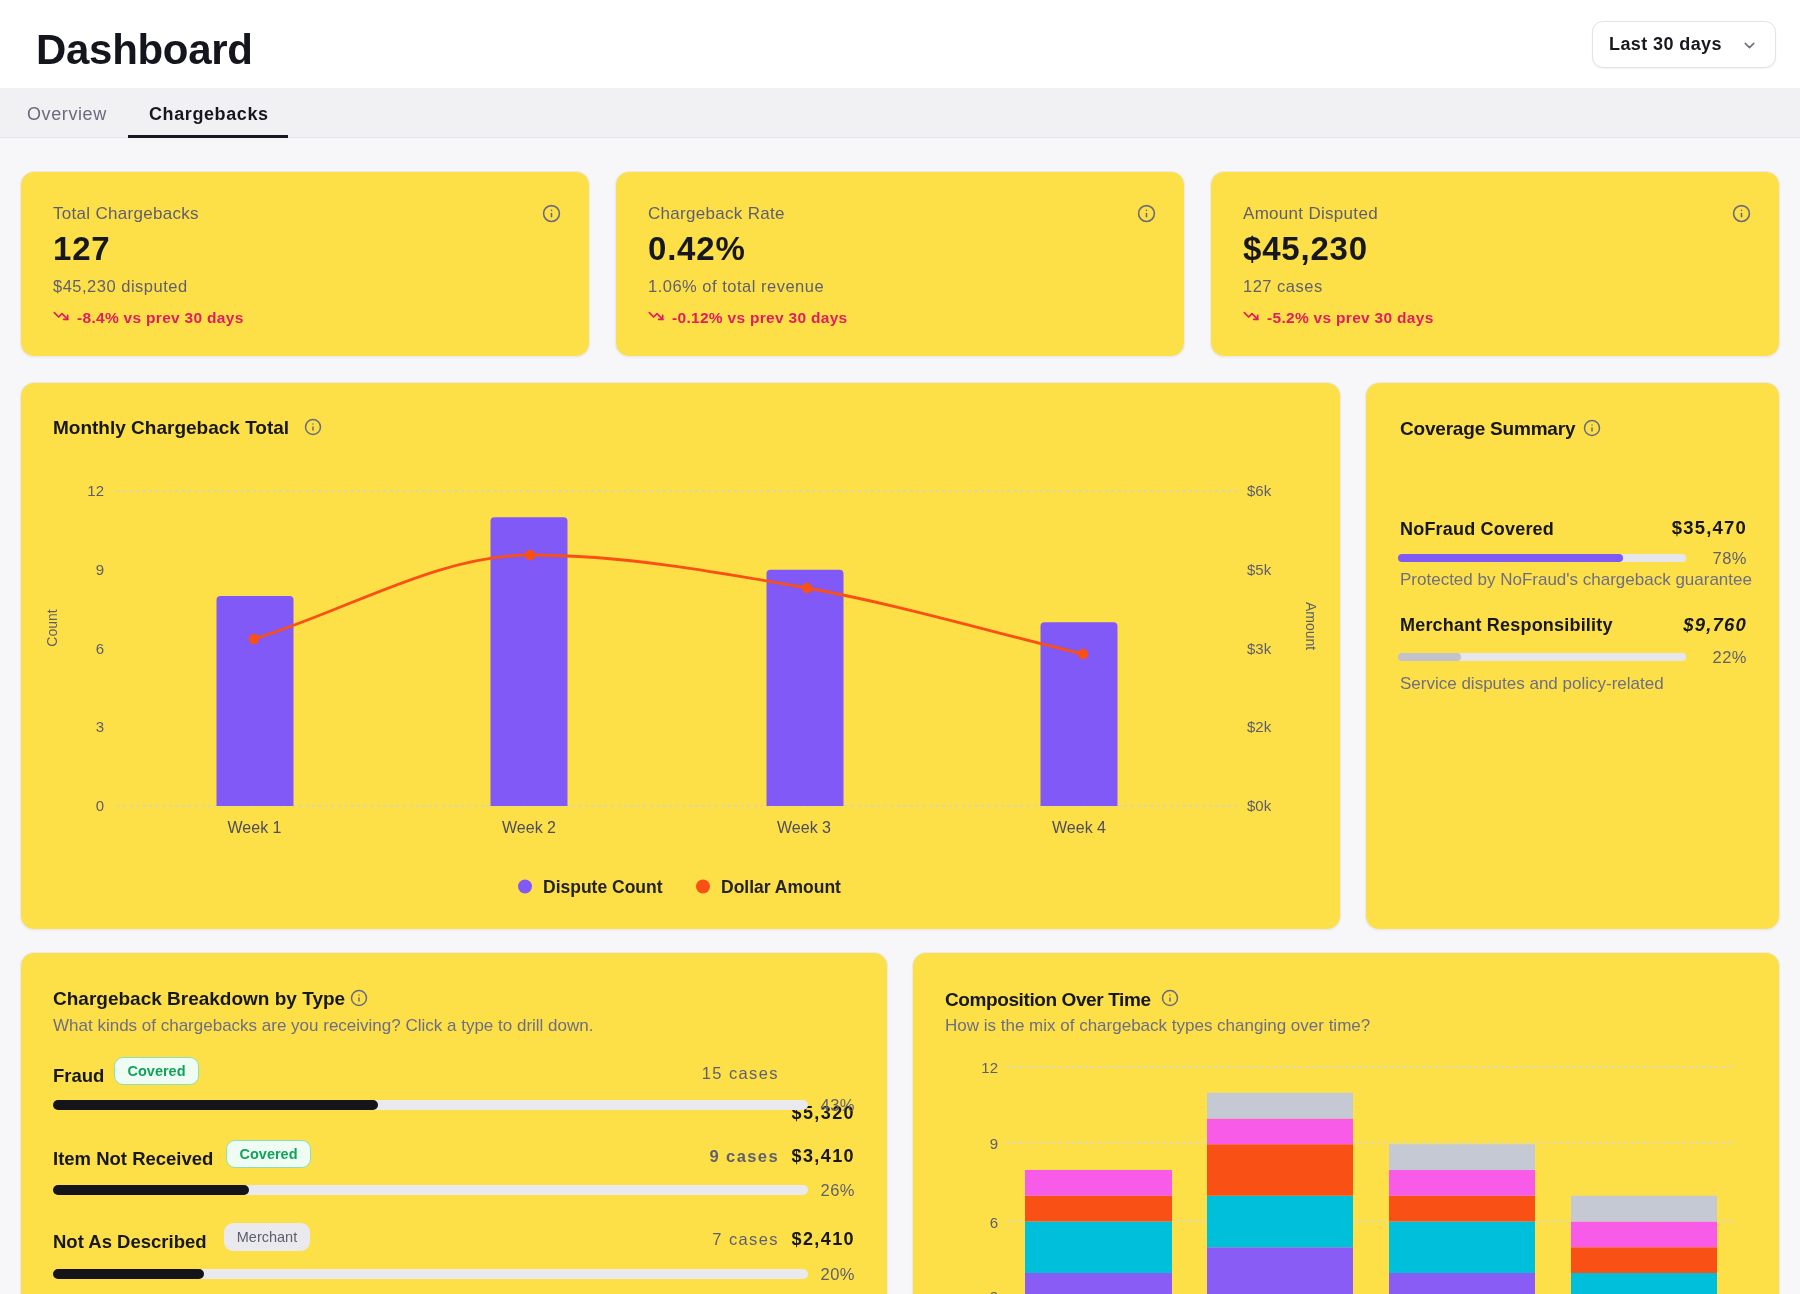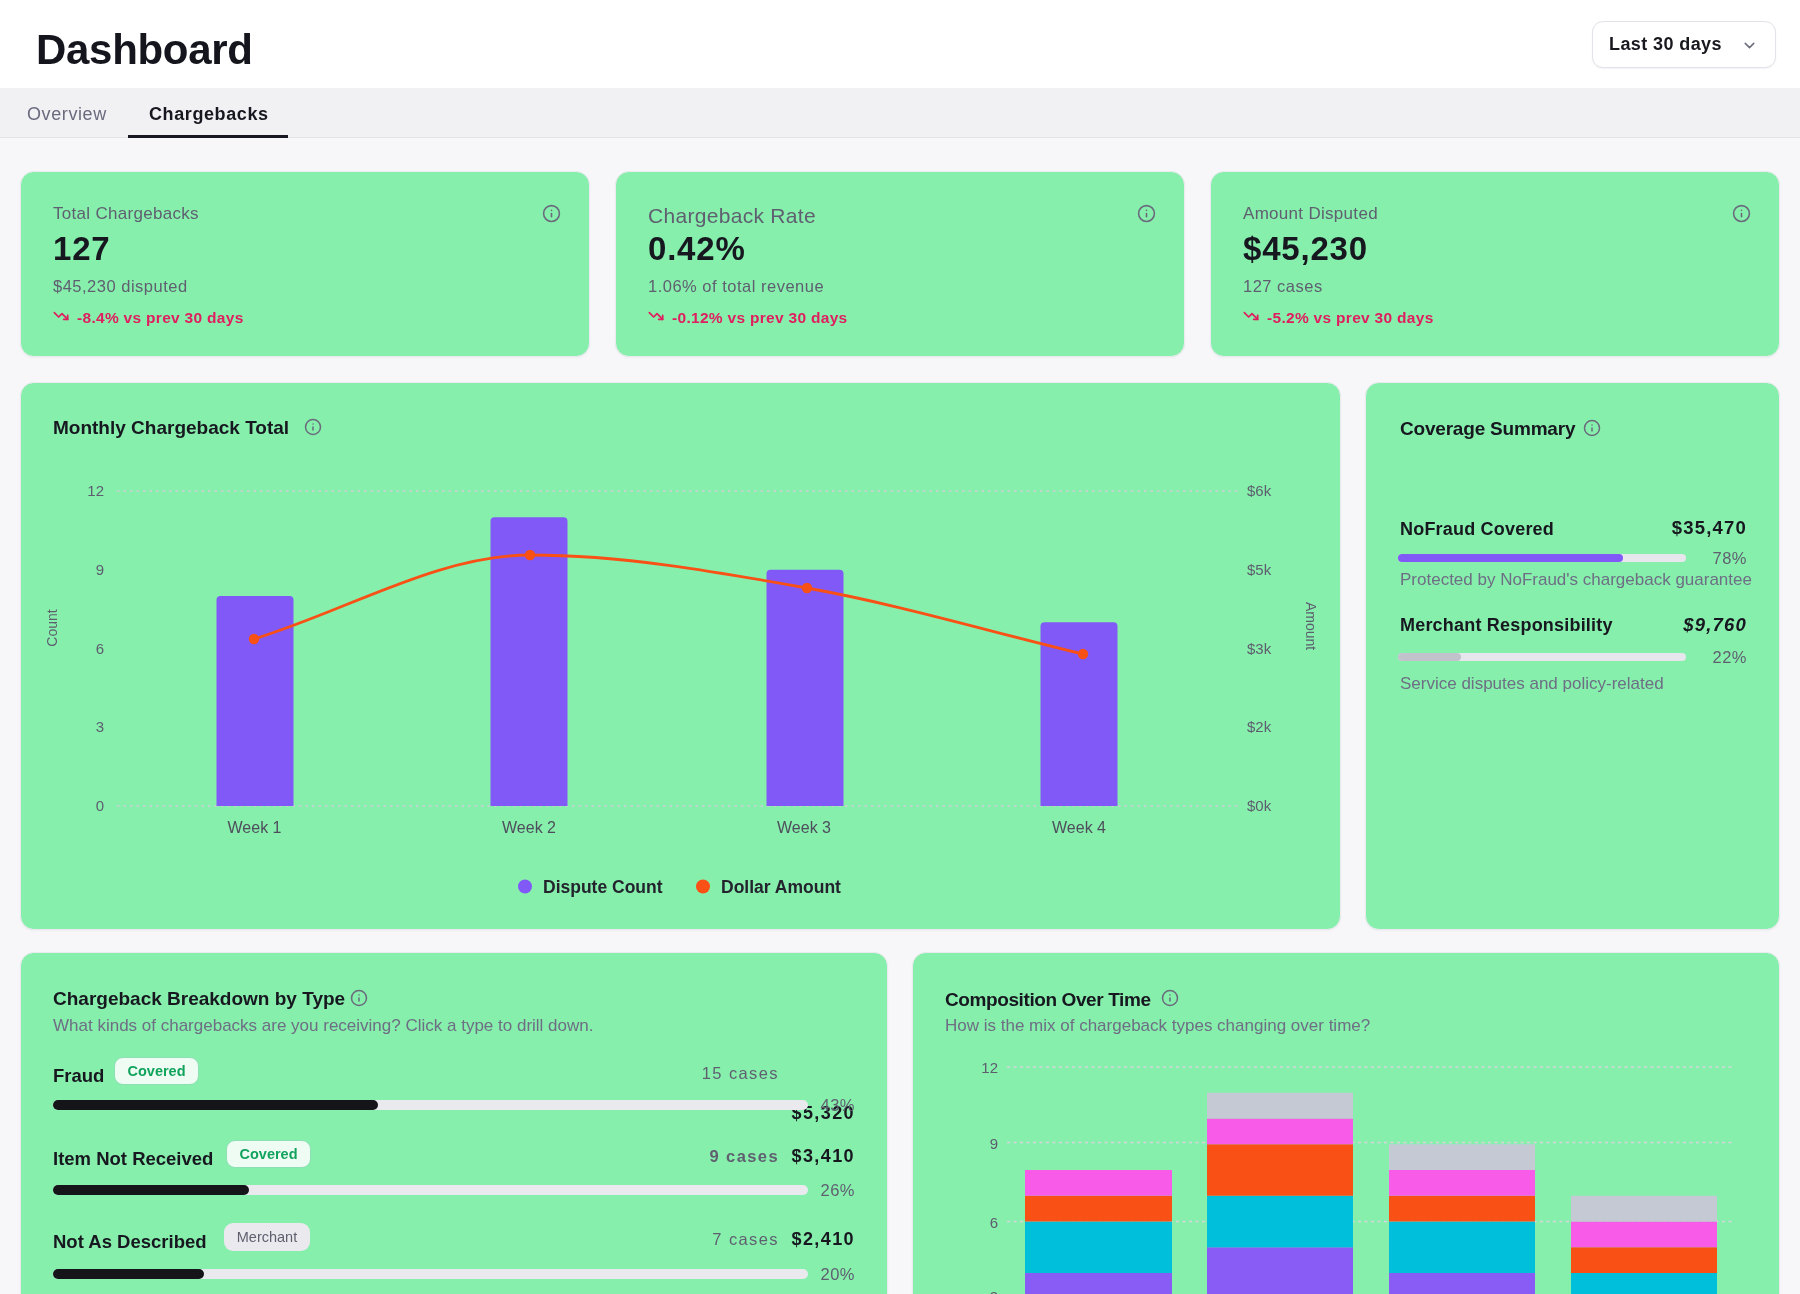--- a/index.html
+++ b/index.html
@@ -6,21 +6,21 @@
 html,body { width:1800px; height:1294px; overflow:hidden; }
 body {
   font-family:"Liberation Sans", sans-serif;
   background:#f7f7f9;
   position:relative;
   color:#17171f;
 }
 .abs { position:absolute; }
 .card {
   position:absolute;
-  background:#86efac;
+  background:#fde047;
   border:1px solid #eaeaef;
   border-radius:14px;
   box-shadow:0 1px 2px rgba(20,20,40,0.04);
 }
 .gray { color:#5f5f70; }
 .dark { color:#17171f; }
 .pink { color:#e01d5f; }
 .cardtitle { font-size:19px; font-weight:700; color:#17171f; }
 .cardsub { font-size:17px; color:#6e6e84; }
 svg.icon { display:block; }
@@ -53,21 +53,21 @@
   <div class="abs dark" style="left:32px;top:58px;font-size:33px;font-weight:700;letter-spacing:0.8px;">127</div>
   <div class="abs gray" style="left:32px;top:105px;font-size:16.5px;letter-spacing:0.5px;">$45,230 disputed</div>
   <svg class="icon abs" style="left:32px;top:136px;" width="16" height="16" viewBox="0 0 24 24" fill="none" stroke="#e01d5f" stroke-width="2.6" stroke-linecap="round" stroke-linejoin="round">
       <polyline points="22 17 13.5 8.5 8.5 13.5 2 7"></polyline>
       <polyline points="16 17 22 17 22 11"></polyline>
     </svg>
   <div class="abs pink" style="left:56px;top:137px;font-size:15.5px;font-weight:700;letter-spacing:0.3px;">-8.4% vs prev 30 days</div>
 </div>
 
 <div class="card" style="left:615px;top:171px;width:570px;height:186px;">
-  <div class="abs gray" style="left:32px;top:32px;font-size:21px;letter-spacing:0.3px;">Chargeback Rate</div>
+  <div class="abs gray" style="left:32px;top:32px;font-size:17px;letter-spacing:0.3px;">Chargeback Rate</div>
   <svg class="icon abs" style="left:521px;top:32px;" width="19" height="19" viewBox="0 0 24 24" fill="none" stroke="#6a6a7c" stroke-width="2">
       <circle cx="12" cy="12" r="10"></circle>
       <path d="M12 16v-4" stroke-linecap="round"></path>
       <path d="M12 8h.01" stroke-linecap="round"></path>
     </svg>
   <div class="abs dark" style="left:32px;top:58px;font-size:33px;font-weight:700;letter-spacing:0.8px;">0.42%</div>
   <div class="abs gray" style="left:32px;top:105px;font-size:16.5px;letter-spacing:0.5px;">1.06% of total revenue</div>
   <svg class="icon abs" style="left:32px;top:136px;" width="16" height="16" viewBox="0 0 24 24" fill="none" stroke="#e01d5f" stroke-width="2.6" stroke-linecap="round" stroke-linejoin="round">
       <polyline points="22 17 13.5 8.5 8.5 13.5 2 7"></polyline>
       <polyline points="16 17 22 17 22 11"></polyline>

